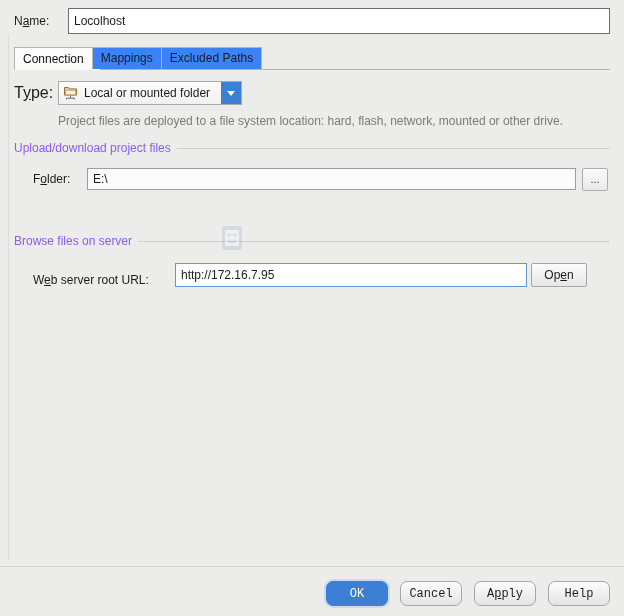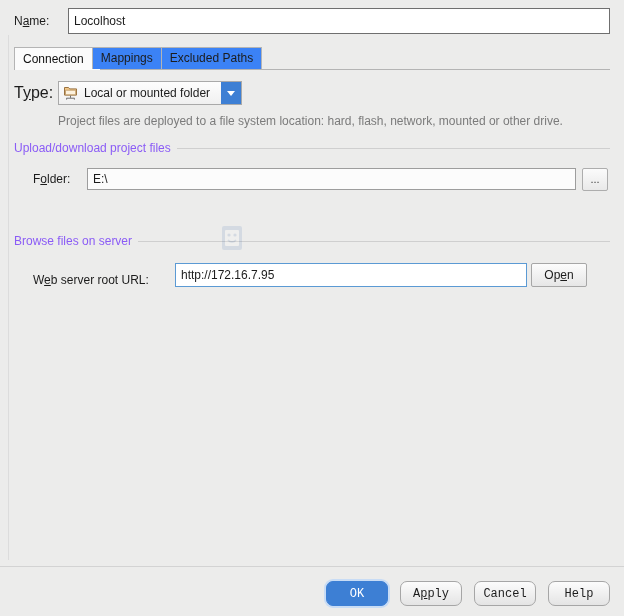--- a/index.html
+++ b/index.html
@@ -417,19 +417,19 @@
     <div class="web-input-wrap">
       <input class="web-input" type="text" value="http://172.16.7.95" style="">
     </div>
     <button class="open-btn"><span>Op</span><span class="mn">e</span><span>n</span></button>
   </div>
 
   <div class="footer-divider"></div>
   <div class="footer">
     <div class="btn-row">
       <button class="dlg-btn primary">OK</button>
+      <button class="dlg-btn">Cancel</button>
       <button class="dlg-btn"><span>A</span><span class="mn">p</span><span>ply</span></button>
-      <button class="dlg-btn">Cancel</button>
       <button class="dlg-btn">Help</button>
     </div>
   </div>
 
 </div>
 
 </body></html>

